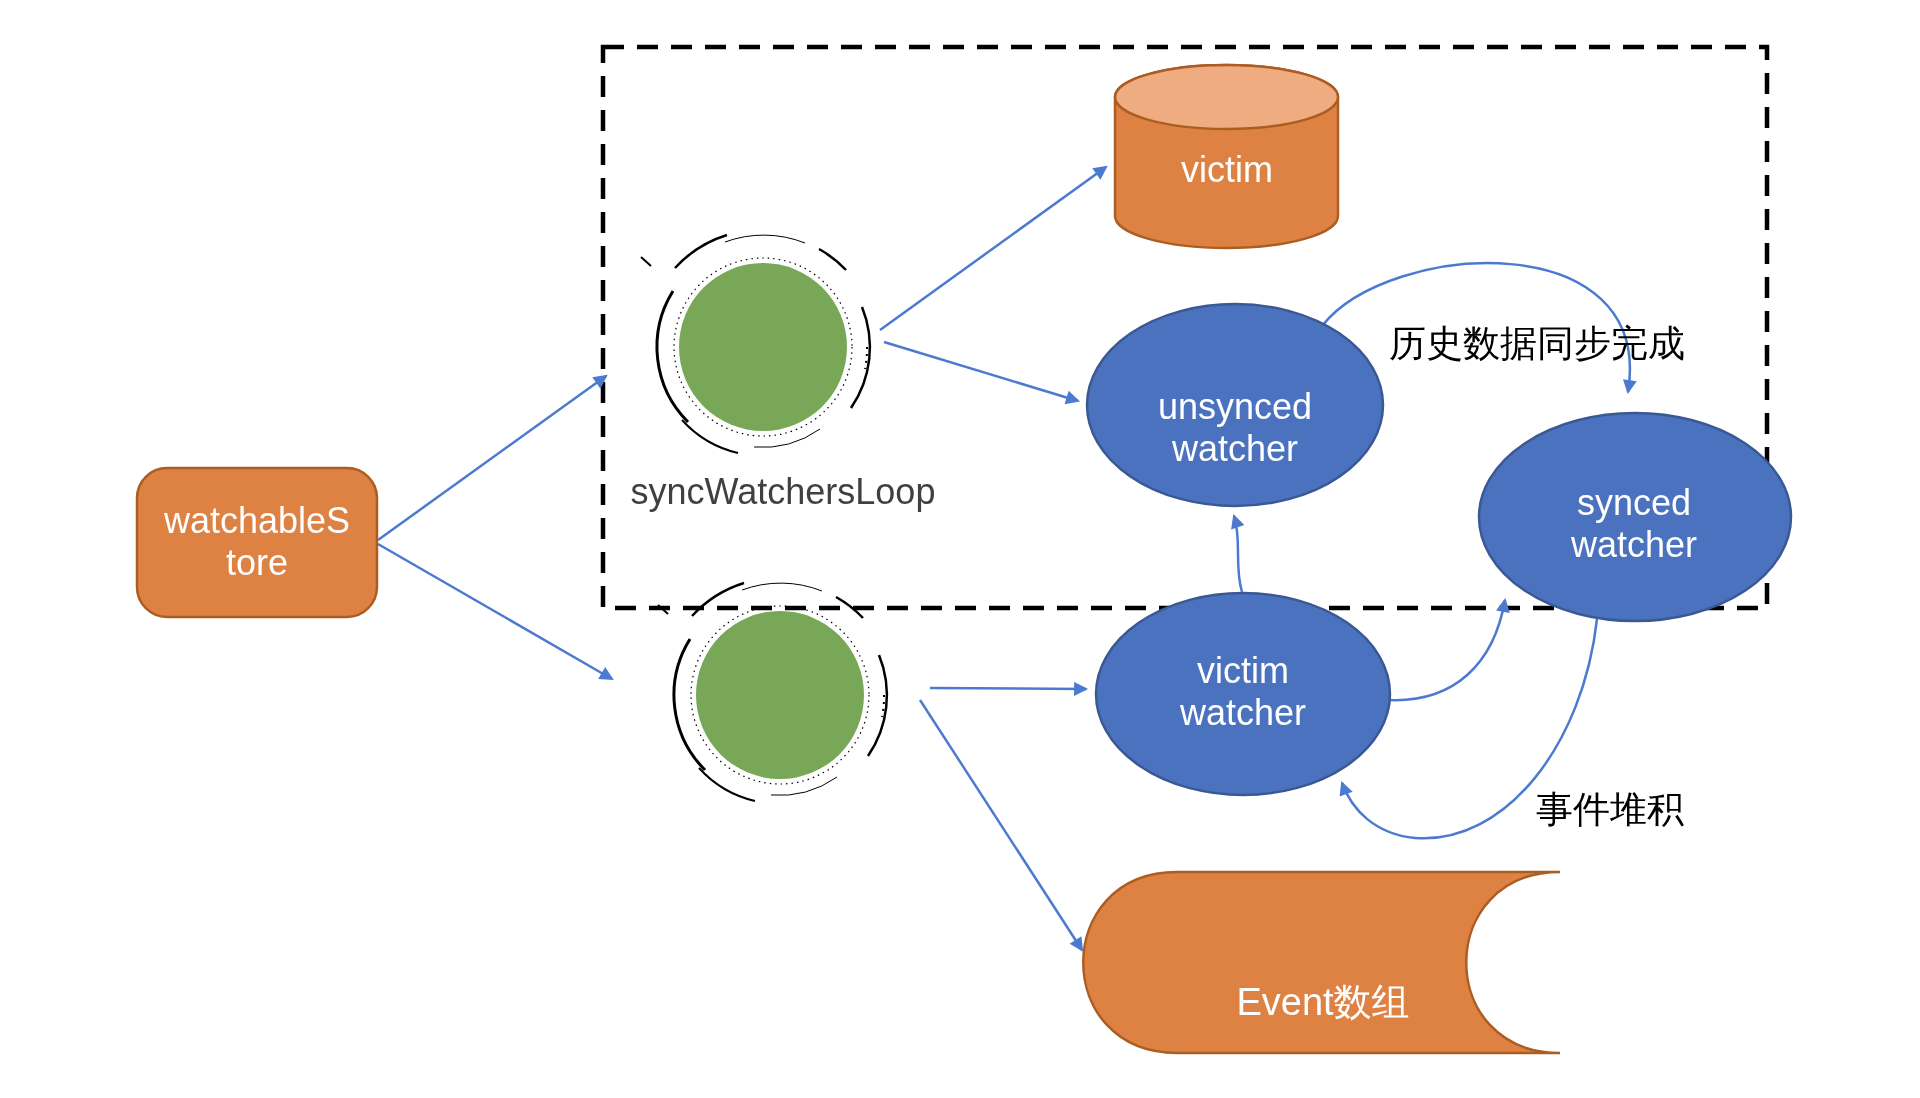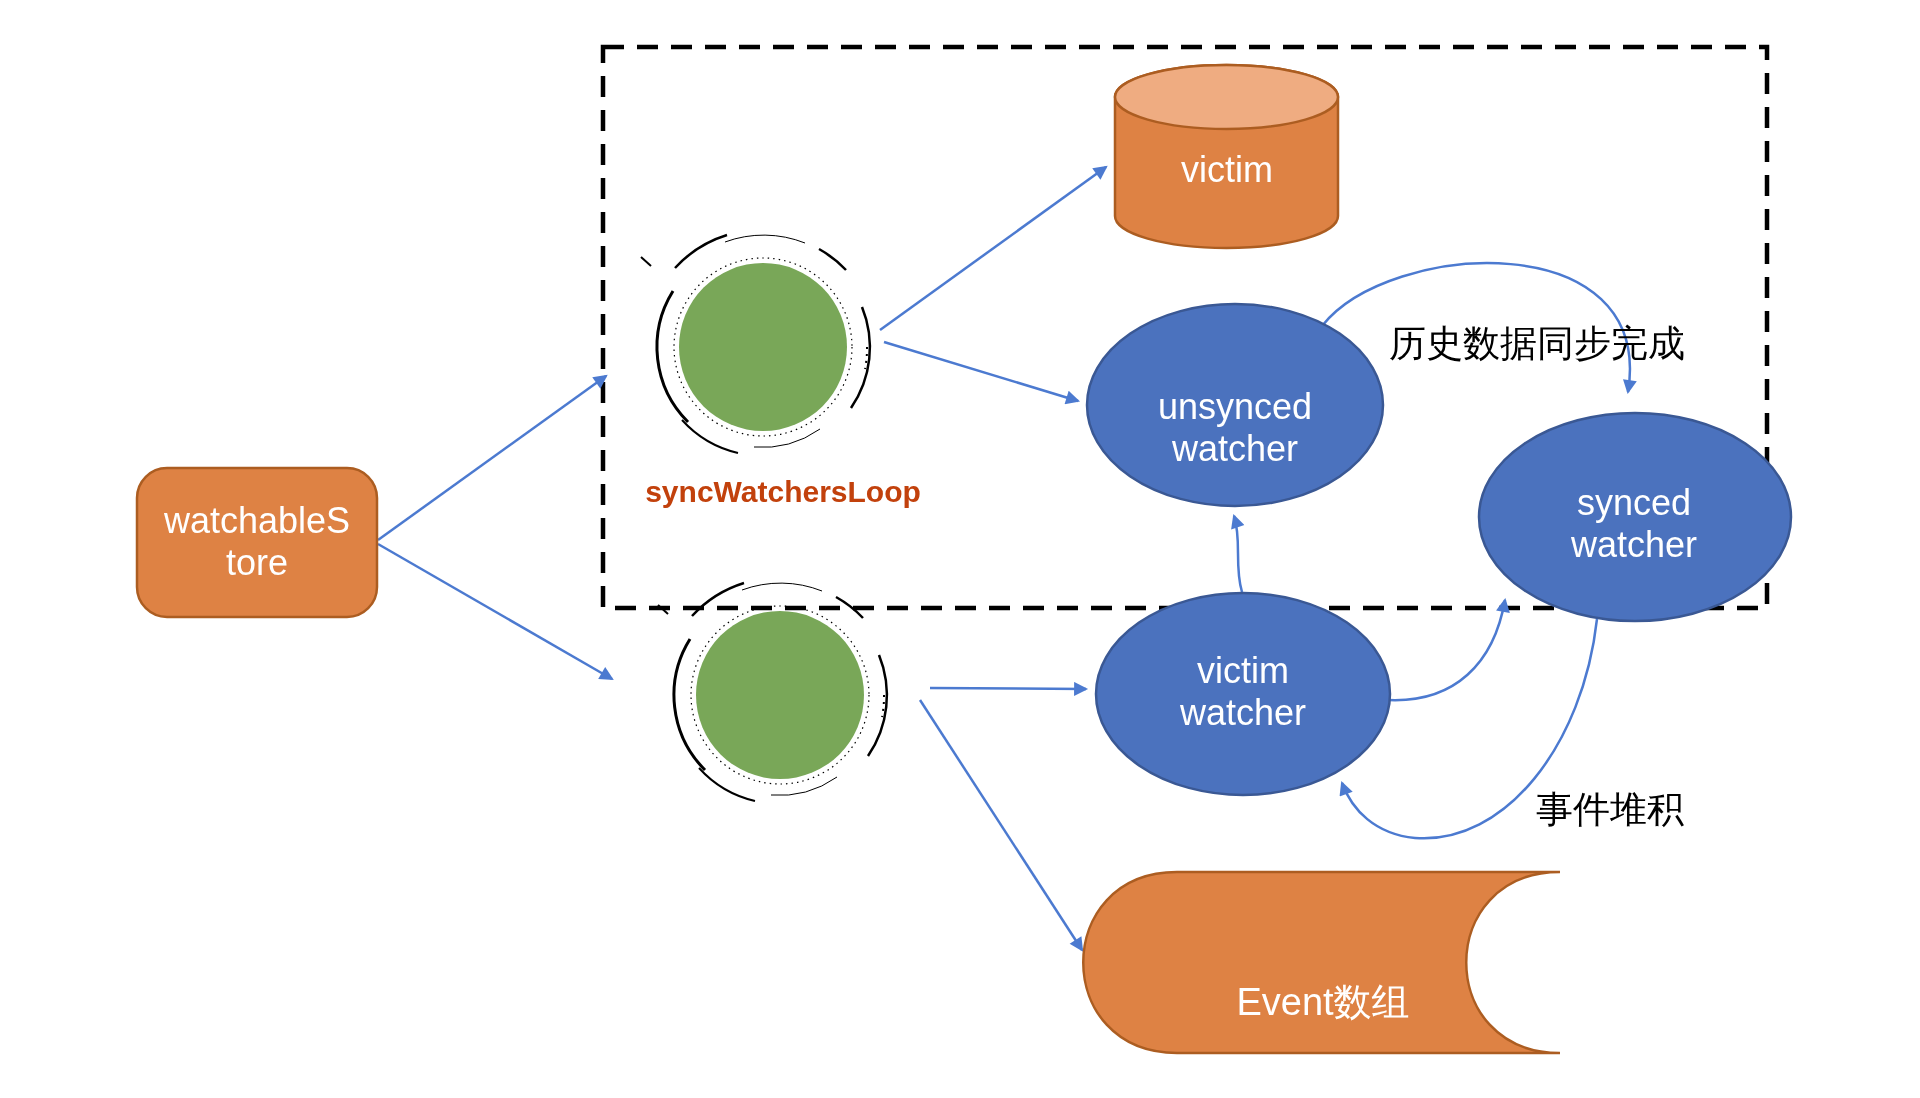--- a/index.html
+++ b/index.html
@@ -14,21 +14,21 @@
   .lbl{
     position:absolute;
     transform:translate(-50%,-50%);
     text-align:center;
     line-height:1.18;
     user-select:none;
     white-space:nowrap;
   }
   .node-text{color:#ffffff;font-size:36px;font-weight:400;white-space:normal;}
   .store-text{color:#ffffff;font-size:36px;font-weight:400;white-space:pre-line;width:250px;}
-  .loop-label{color:#c2410c;font-size:30px;font-weight:700;}
+  .loop-label{color:#404040;font-size:36px;font-weight:400;}
   .cjk-label{color:#000000;font-size:37px;font-weight:400;}
   .event-text{color:#ffffff;font-size:38px;font-weight:400;}
   .w220{width:220px;} .w200{width:200px;}
 </style>
 </head>
 <body>
 
 <div class="canvas">
 
   <svg width="1920" height="1098" viewBox="0 0 1920 1098">

